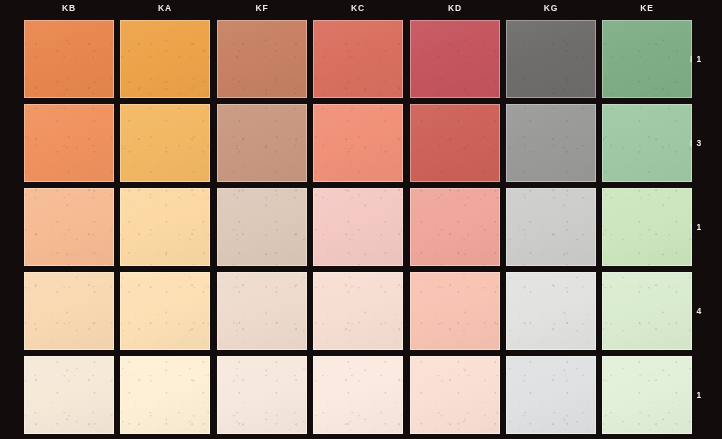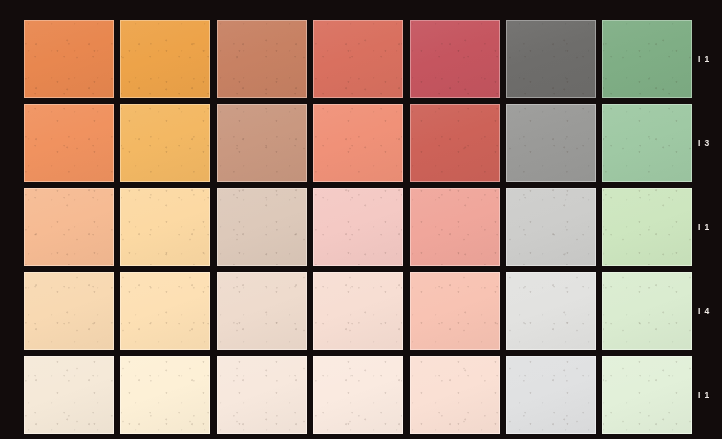--- a/index.html
+++ b/index.html
@@ -46,21 +46,21 @@
     position: absolute;
     right: 0;
     top: 0;
     width: 34px;
     height: 439px;
   }
   .row-label {
     position: absolute;
     right: 4px;
     width: 28px;
-    text-align: center;
+    text-align: left;
     color: #efeae6;
     font-size: 8.5px;
     font-weight: bold;
     letter-spacing: 0.9px;
     line-height: 11px;
     white-space: nowrap;
   }
   
   #swatch-grid {
     position: absolute;
@@ -100,20 +100,29 @@
     inset: 0;
     background: linear-gradient(160deg, rgba(255,255,255,0.055) 0%, rgba(255,255,255,0.0) 45%, rgba(0,0,0,0.035) 100%);
     pointer-events: none;
   }
 </style>
 </head>
 <body style="background: rgb(18, 12, 12);">
 
 <div id="chart-root" style="background: rgb(18, 12, 12);">
 
+  <div id="column-header-row">
+      <div class="col-label" style="left: 24px;">KB</div>
+      <div class="col-label" style="left: 120px;">KA</div>
+      <div class="col-label" style="left: 217px;">KF</div>
+      <div class="col-label" style="left: 313px;">KC</div>
+      <div class="col-label" style="left: 410px;">KD</div>
+      <div class="col-label" style="left: 506px;">KG</div>
+      <div class="col-label" style="left: 602px;">KE</div>
+    </div>
 
   <div id="swatch-grid">
       <div class="swatch" style="left: 24px; top: 2px; background-color: rgb(232, 135, 79);">
         <div class="tex" style="background-position: 0px 0px, 0px 0px, 0px 0px, 0px 0px, 0px 0px, 0px 0px, 0px 0px;"></div>
         <div class="sheen"></div>
       </div>
       <div class="swatch" style="left: 120px; top: 2px; background-color: rgb(237, 163, 73);">
         <div class="tex" style="background-position: 13px 0px, 7px 0px, 19px 0px, 3px 0px, 29px 0px, 11px 0px, 17px 0px;"></div>
         <div class="sheen"></div>
       </div>

